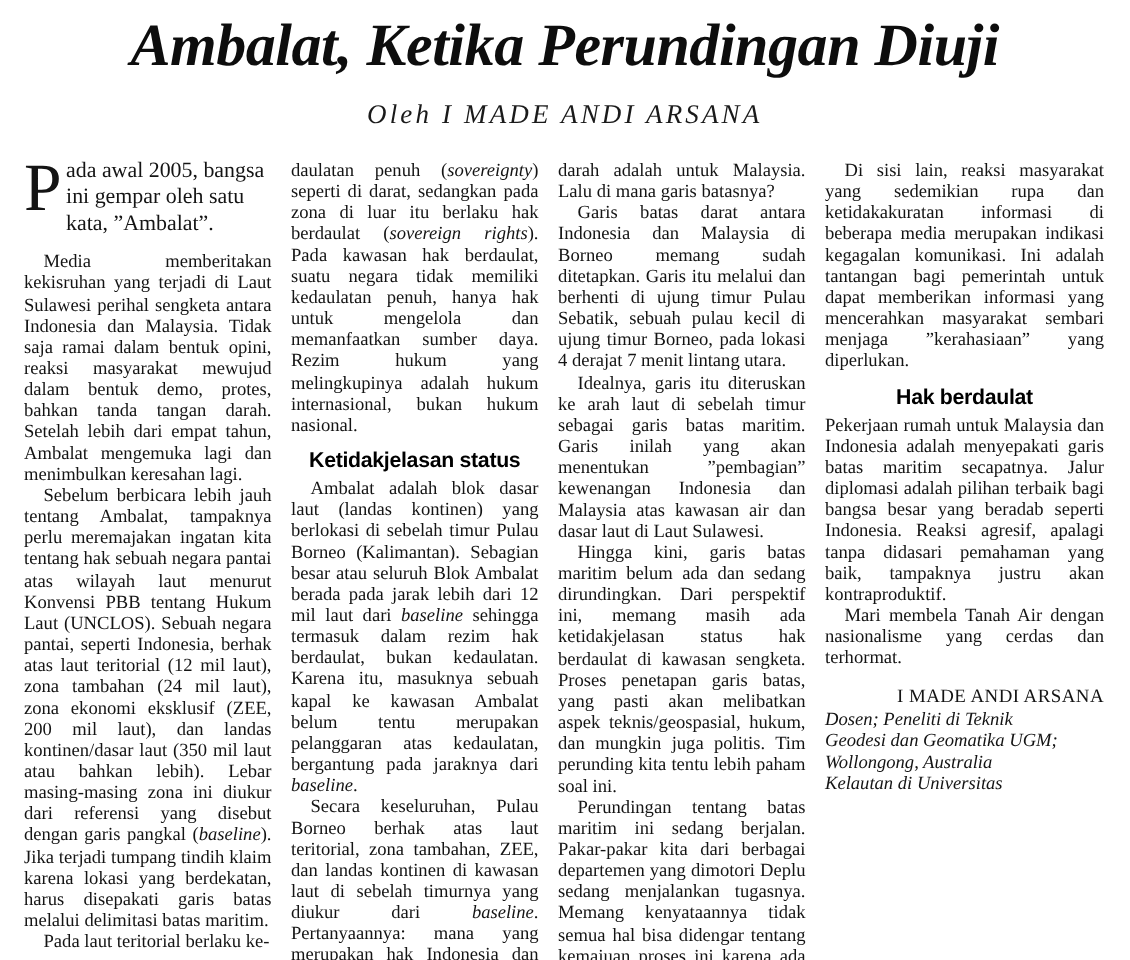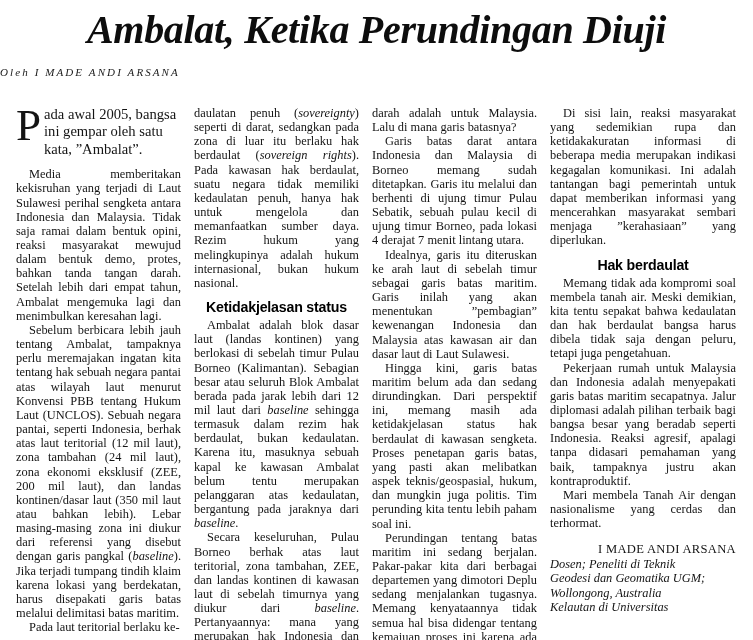--- a/index.html
+++ b/index.html
@@ -28,23 +28,24 @@
     font-style: italic;
     font-weight: 700;
     font-size: 40px;
     line-height: 44px;
     letter-spacing: -0.3px;
     margin: 8px 0 0 0;
     padding: 0 10px;
     color: #0d0d0d;
   }
   .byline-top {
+    text-align: center;
     font-family: "Liberation Serif", serif;
     font-style: italic;
-    font-size: 11px;
+    font-size: 18px;
     letter-spacing: 2.1px;
     margin: 14px 0 0 0;
     color: #1a1a1a;
   }
 
   
   .columns {
     position: absolute;
     top: 98px;
     left: 16px;
@@ -160,21 +161,20 @@
       <p>Idealnya, garis itu diteruskan ke arah laut di sebelah timur sebagai garis batas maritim. Garis inilah yang akan menentukan ”pembagian” kewenangan Indonesia dan Malaysia atas kawasan air dan dasar laut di Laut Sulawesi.</p>
       <p>Hingga kini, garis batas maritim belum ada dan sedang dirundingkan. Dari perspektif ini, memang masih ada ketidakjelasan status hak berdaulat di kawasan sengketa. Proses penetapan garis batas, yang pasti akan melibatkan aspek teknis/geospasial, hukum, dan mungkin juga politis. Tim perunding kita tentu lebih paham soal ini.</p>
       <p>Perundingan tentang batas maritim ini sedang berjalan. Pakar-pakar kita dari berbagai departemen yang dimotori Deplu sedang menjalankan tugasnya. Memang kenyataannya tidak semua hal bisa didengar tentang kemajuan proses ini karena ada yang tidak bisa dijadikan konsumsi publik.</p>
     </div>
 
     <div class="col c4">
       <p class="noindent" style="text-indent:13px">Di sisi lain, reaksi masyarakat yang sedemikian rupa dan ketidakakuratan informasi di beberapa media merupakan indikasi kegagalan komunikasi. Ini adalah tantangan bagi pemerintah untuk dapat memberikan informasi yang mencerahkan masyarakat sembari menjaga ”kerahasiaan” yang diperlukan.</p>
 
       <h2 class="subhead">Hak berdaulat</h2>
 
-      <p class="noindent" style="text-indent:13px">Memang tidak ada kompromi soal membela tanah air. Meski demikian, kita tentu sepakat bahwa kedaulatan dan hak berdaulat bangsa harus dibela tidak saja dengan peluru, tetapi juga pengetahuan.</p>
       <p>Pekerjaan rumah untuk Malaysia dan Indonesia adalah menyepakati garis batas maritim secapatnya. Jalur diplomasi adalah pilihan terbaik bagi bangsa besar yang beradab seperti Indonesia. Reaksi agresif, apalagi tanpa didasari pemahaman yang baik, tampaknya justru akan kontraproduktif.</p>
       <p>Mari membela Tanah Air dengan nasionalisme yang cerdas dan terhormat.</p>
 
       <div class="sig">
         <p class="sig-name noindent">I MADE ANDI ARSANA</p>
         <p class="sig-affil noindent">Dosen; Peneliti di Teknik</p>
         <p class="sig-affil noindent">Geodesi dan Geomatika UGM;</p>
         <p class="sig-affil noindent">Wollongong, Australia</p>
         <p class="sig-affil noindent">Kelautan di Universitas</p>
       </div>

